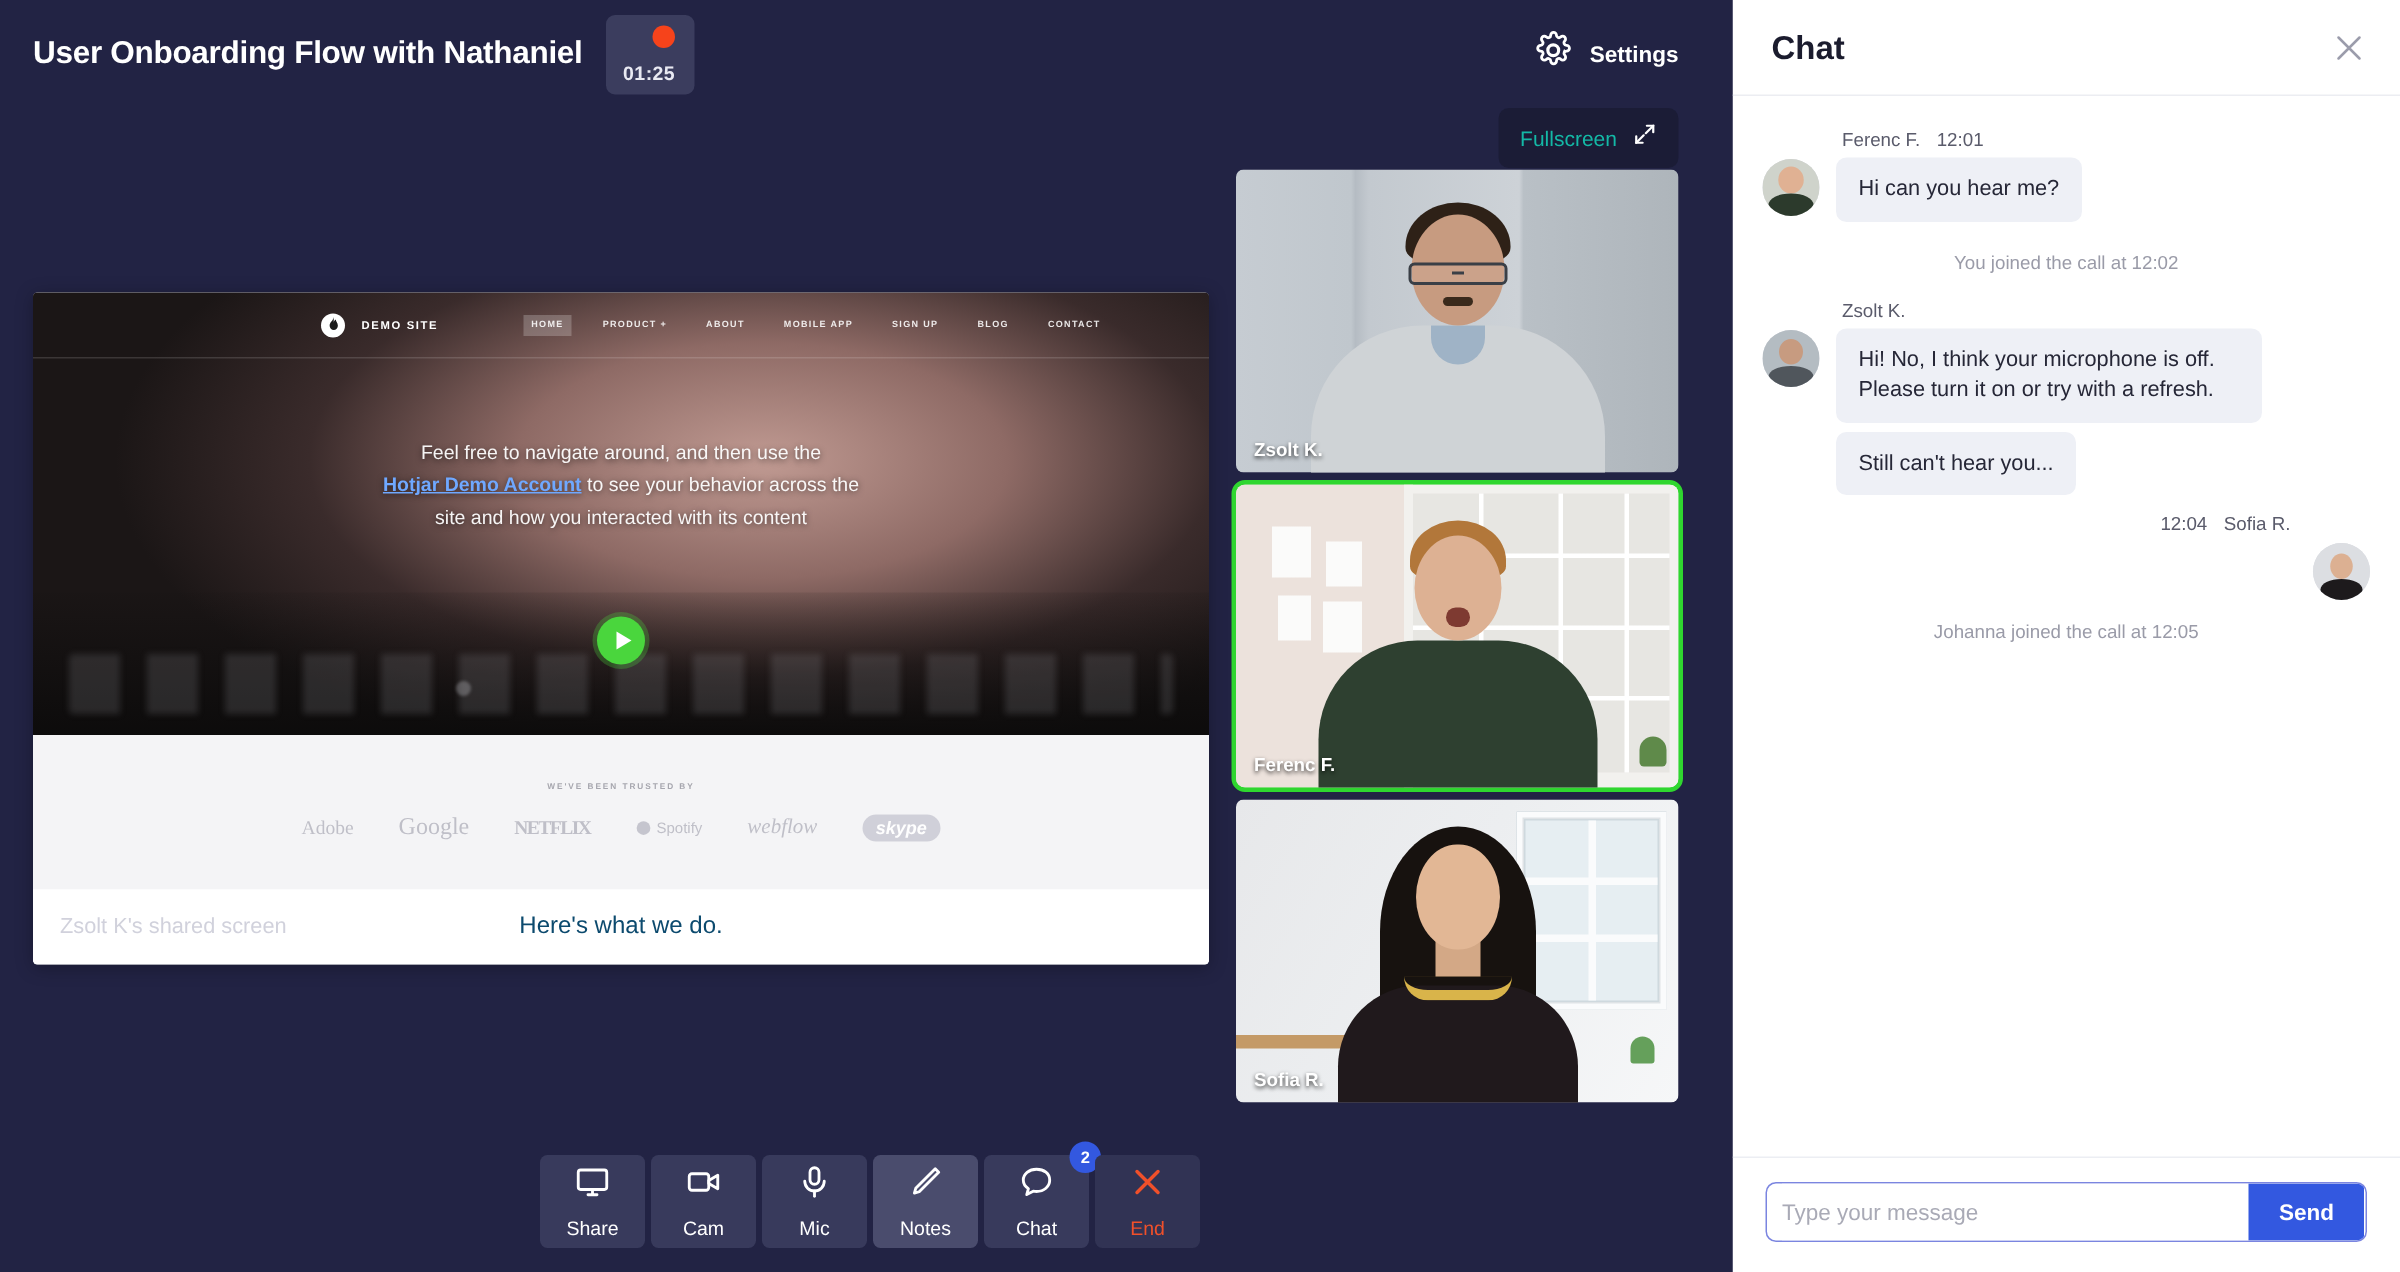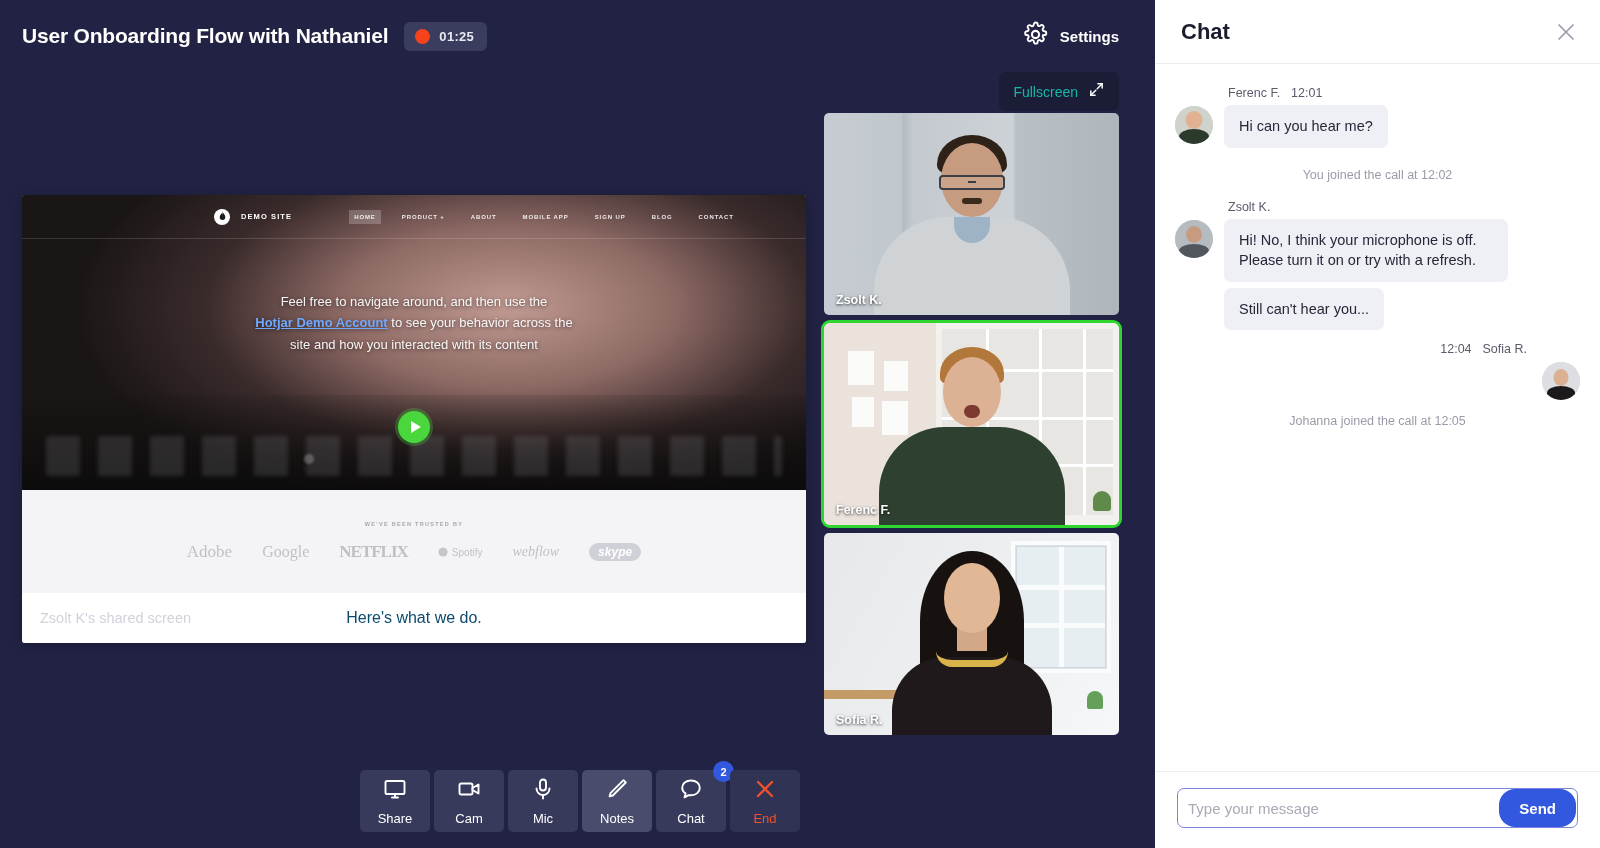--- a/index.html
+++ b/index.html
@@ -23,23 +23,24 @@
   .topbar {
     position: absolute; top: 0; left: 0; right: 0; height: 72px;
     display: flex; align-items: center; padding: 0 22px;
   }
   .call-title {
     color: #ffffff; font-size: 21px; font-weight: bold; letter-spacing: -0.2px;
     white-space: nowrap;
   }
   .rec-pill {
     margin-left: 16px;
-    display: flex; align-items: flex-start; gap: 9px;
+    display: flex; align-items: flex-end; gap: 9px;
     background: #3b3d5e; border-radius: 6px;
     padding: 7px 13px 7px 11px;
+    flex-direction: column;
   }
   .rec-dot { width: 15px; height: 15px; border-radius: 50%; background: #f6431b; }
   .rec-time { color: #e9eaf3; font-size: 13px; font-weight: bold; letter-spacing: 0.3px; }
 
   .topbar-right {
     margin-left: auto; display: flex; align-items: center; gap: 26px; padding-right: 14px;
   }
   .spectators { display: flex; align-items: center; gap: 10px; }
   .spectators-label { color: #ffffff; font-size: 15px; font-weight: bold; }
   .spec-avatars { display: flex; align-items: center; }
@@ -142,21 +143,21 @@
   }
   .demo-trusted {
     height: 103px; background: #f4f4f6;
     display: flex; flex-direction: column; align-items: center; justify-content: center;
   }
   .trusted-label { color: #a6a6ae; font-size: 5.5px; letter-spacing: 1.3px; font-weight: bold; }
   .trusted-logos {
     display: flex; align-items: center; gap: 30px; margin-top: 15px;
     color: #b9b9c2;
   }
-  .tl { font-size: 17px; color: #bdbdc6; opacity: .95; }
+  .tl { font-size: 13px; color: #bdbdc6; opacity: .95; }
   .tl.adobe { font-family: "Liberation Serif", serif; }
   .tl.google { font-family: "Liberation Serif", serif; font-size: 16px; }
   .tl.netflix { font-family: "Liberation Serif", serif; letter-spacing: -1px; font-weight: bold; }
   .tl.spotify { display: flex; align-items: center; gap: 4px; font-size: 10px; }
   .tl.webflow { font-family: "Liberation Serif", serif; font-style: italic; font-size: 14px; }
   .tl.skype {
     background: #cfcfd8; color: #fff; border-radius: 10px;
     padding: 2px 9px; font-size: 12px; font-style: italic; font-weight: bold;
   }
   .demo-footer {
@@ -334,21 +335,21 @@
   }
   .msg-input {
     flex: 1; border: none; outline: none; height: 100%;
     font-size: 15px; color: #2a2b3b; font-family: "Liberation Sans", sans-serif;
   }
   .msg-input::placeholder { color: #a9aab6; }
   .send-btn {
     background: #3358e0; color: #fff; border: none;
     height: 38px; padding: 0 20px; cursor: pointer;
     font-size: 15px; font-weight: bold; font-family: "Liberation Sans", sans-serif;
-    border-radius: 16px; margin-right: 1px;
+    border-radius: 0; margin-right: 1px;
   }
 
   
   .face { position: absolute; inset: 0; }
   .f-bg { position: absolute; inset: 0; }
   .f-head { position: absolute; left: 50%; transform: translateX(-50%); border-radius: 50%; }
   .f-body { position: absolute; left: 50%; transform: translateX(-50%); bottom: 0; border-radius: 50% 50% 0 0; }
 </style>
 </head>
 <body>

